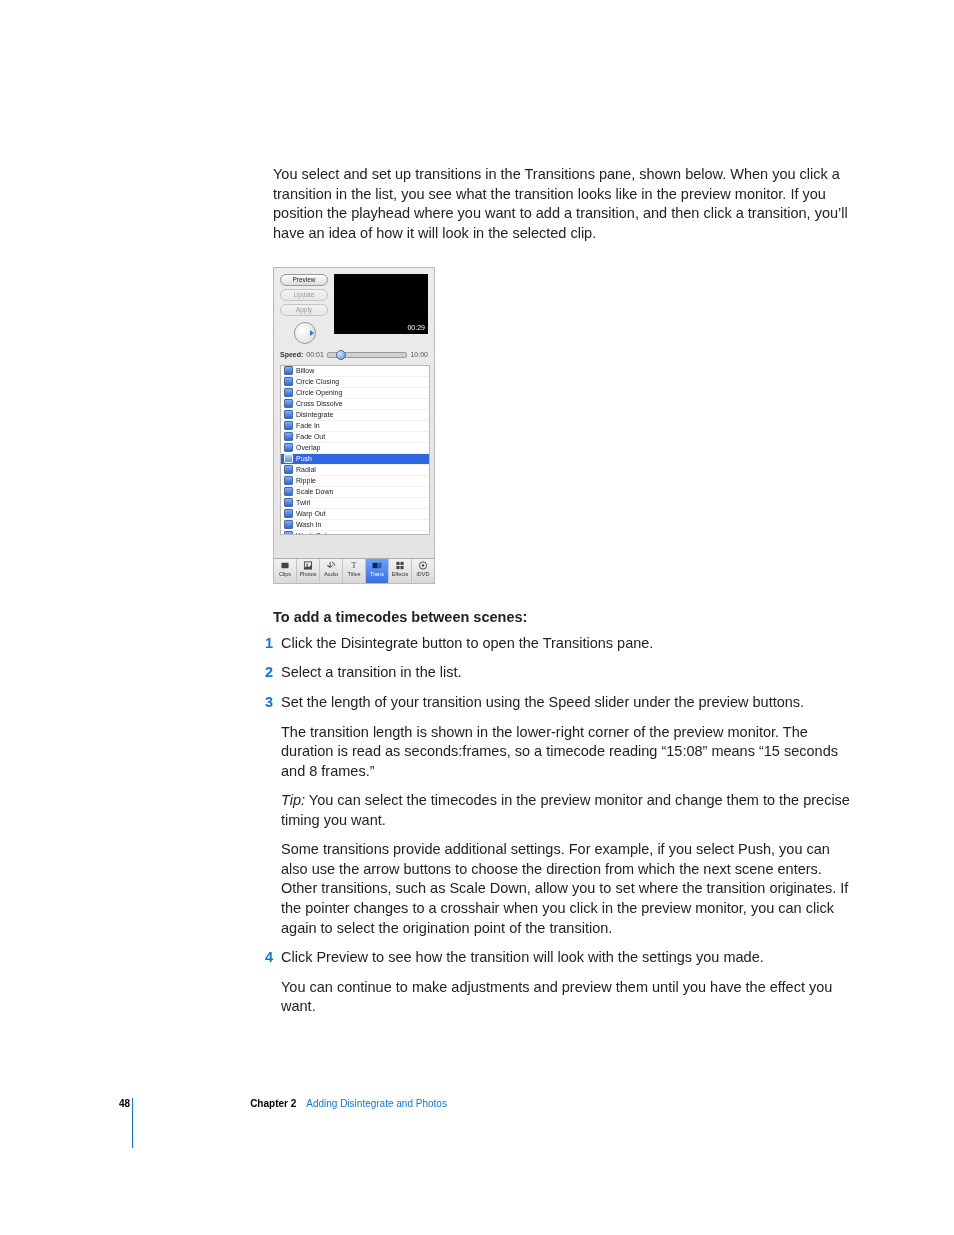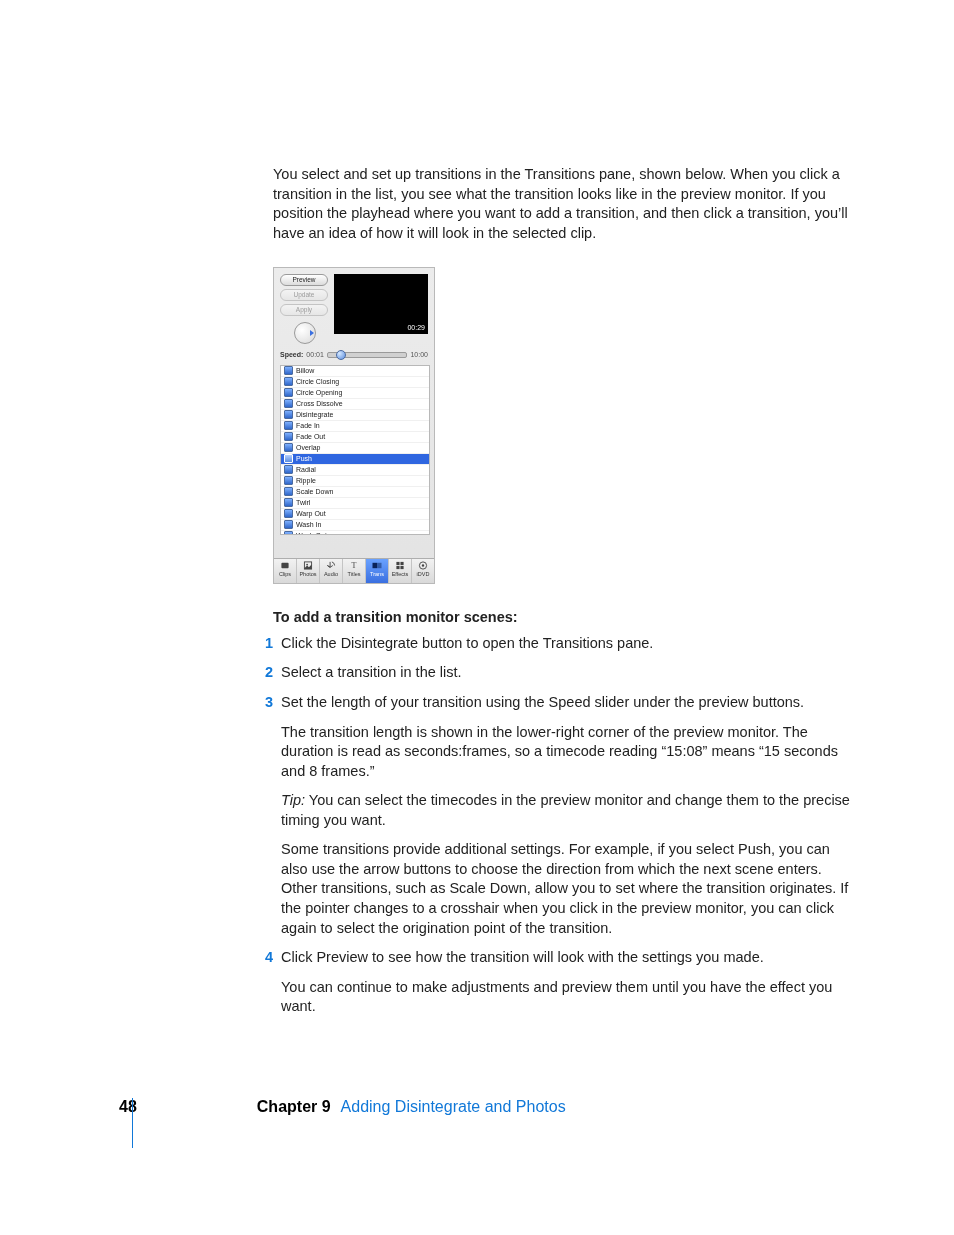--- a/index.html
+++ b/index.html
@@ -208,21 +208,21 @@
     margin: 0 0 10px 0;
   }
   .step-body .para:last-child { margin-bottom: 0; }
   .tip-label { font-style: italic; }
 
   
   .footer {
     position: absolute;
     left: 119px;
     top: 1098px;
-    font-size: 16px;
+    font-size: 10px;
     display: flex;
   }
   .footer .pnum {
     font-weight: bold;
     color: #000;
     margin-right: 120px;
   }
   .footer .chap {
     font-weight: bold;
     color: #000;
@@ -360,21 +360,21 @@
               <rect x="1" y="5.5" width="3.5" height="3.5" fill="currentColor"></rect>
               <rect x="5.5" y="5.5" width="3.5" height="3.5" fill="currentColor"></rect>
             </svg><span>Effects</span></div>
           <div class="pane-tab"><svg class="ticon" viewBox="0 0 10 10">
               <circle cx="5" cy="5" r="4" fill="none" stroke="currentColor"></circle>
               <circle cx="5" cy="5" r="1.3" fill="currentColor"></circle>
             </svg><span>iDVD</span></div>
         </div>
     </div>
 
-    <p class="sub-heading">To add a transition monitor scenes:</p>
+    <p class="sub-heading">To add a timecodes between scenes:</p>
 
     <div class="step">
       <div class="step-num">1</div>
       <div class="step-body">
           <p class="para">Click the Disintegrate button to open the Transitions pane.</p>
         </div>
     </div>
 
     <div class="step">
       <div class="step-num">2</div>
@@ -397,17 +397,17 @@
       <div class="step-num">4</div>
       <div class="step-body">
         <p class="para">Click Preview to see how the transition will look with the settings you made.</p>
         <p class="para">You can continue to make adjustments and preview them until you have the effect you want.</p>
       </div>
     </div>
   </div>
 
   <div class="footer">
     <span class="pnum">48</span>
-    <span class="chap">Chapter 9</span>
+    <span class="chap">Chapter 2</span>
     <span class="ctitle">Adding Disintegrate and Photos</span>
   </div>
   <div class="vline"></div>
 </div>
 
 </body></html>

